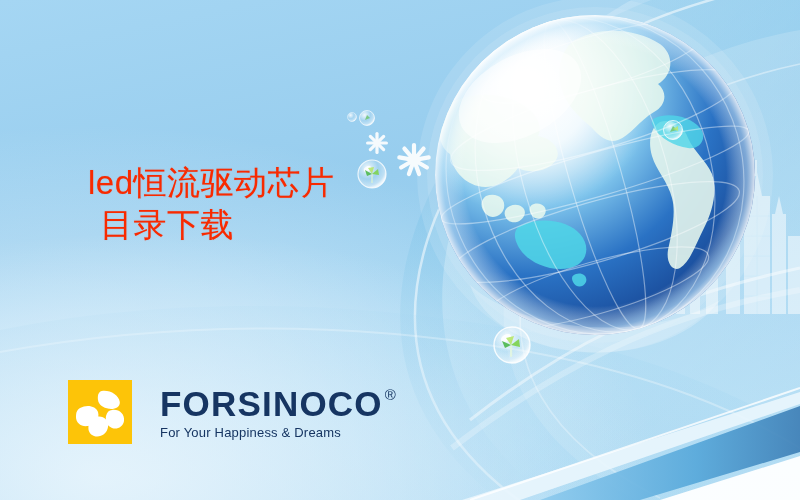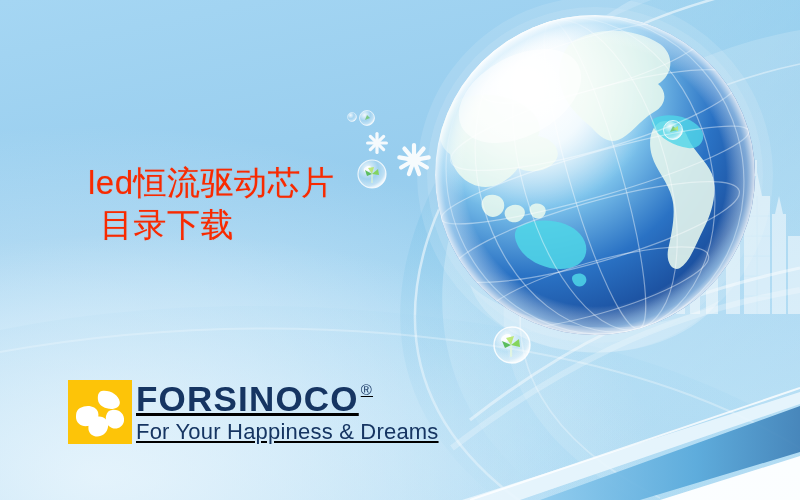--- a/index.html
+++ b/index.html
@@ -62,45 +62,44 @@
     align-items: center;
   }
   #logo-mark {
     width: 64px;
     height: 64px;
     background: #fdc408;
     flex: 0 0 auto;
     position: relative;
   }
   #logo-text {
-    margin-left: 4px;
+    margin-left: 28px;
     display: flex;
     flex-direction: column;
     justify-content: center;
     line-height: 1;
-    text-decoration: underline;
   }
   .wordmark {
     color: #163562;
     font-size: 35px;
     font-weight: bold;
     letter-spacing: 1.2px;
     font-family: "Liberation Sans", sans-serif;
     display: flex;
     align-items: flex-start;
   }
   .wordmark .reg {
     font-size: 15px;
     margin-left: 2px;
     margin-top: 1px;
     font-weight: normal;
   }
   .tagline {
     color: #163562;
-    font-size: 22px;
+    font-size: 13px;
     letter-spacing: 0.2px;
     margin-top: 5px;
     font-family: "Liberation Sans", sans-serif;
   }
 </style>
 </head>
 <body>
 
 <div id="banner">
 

